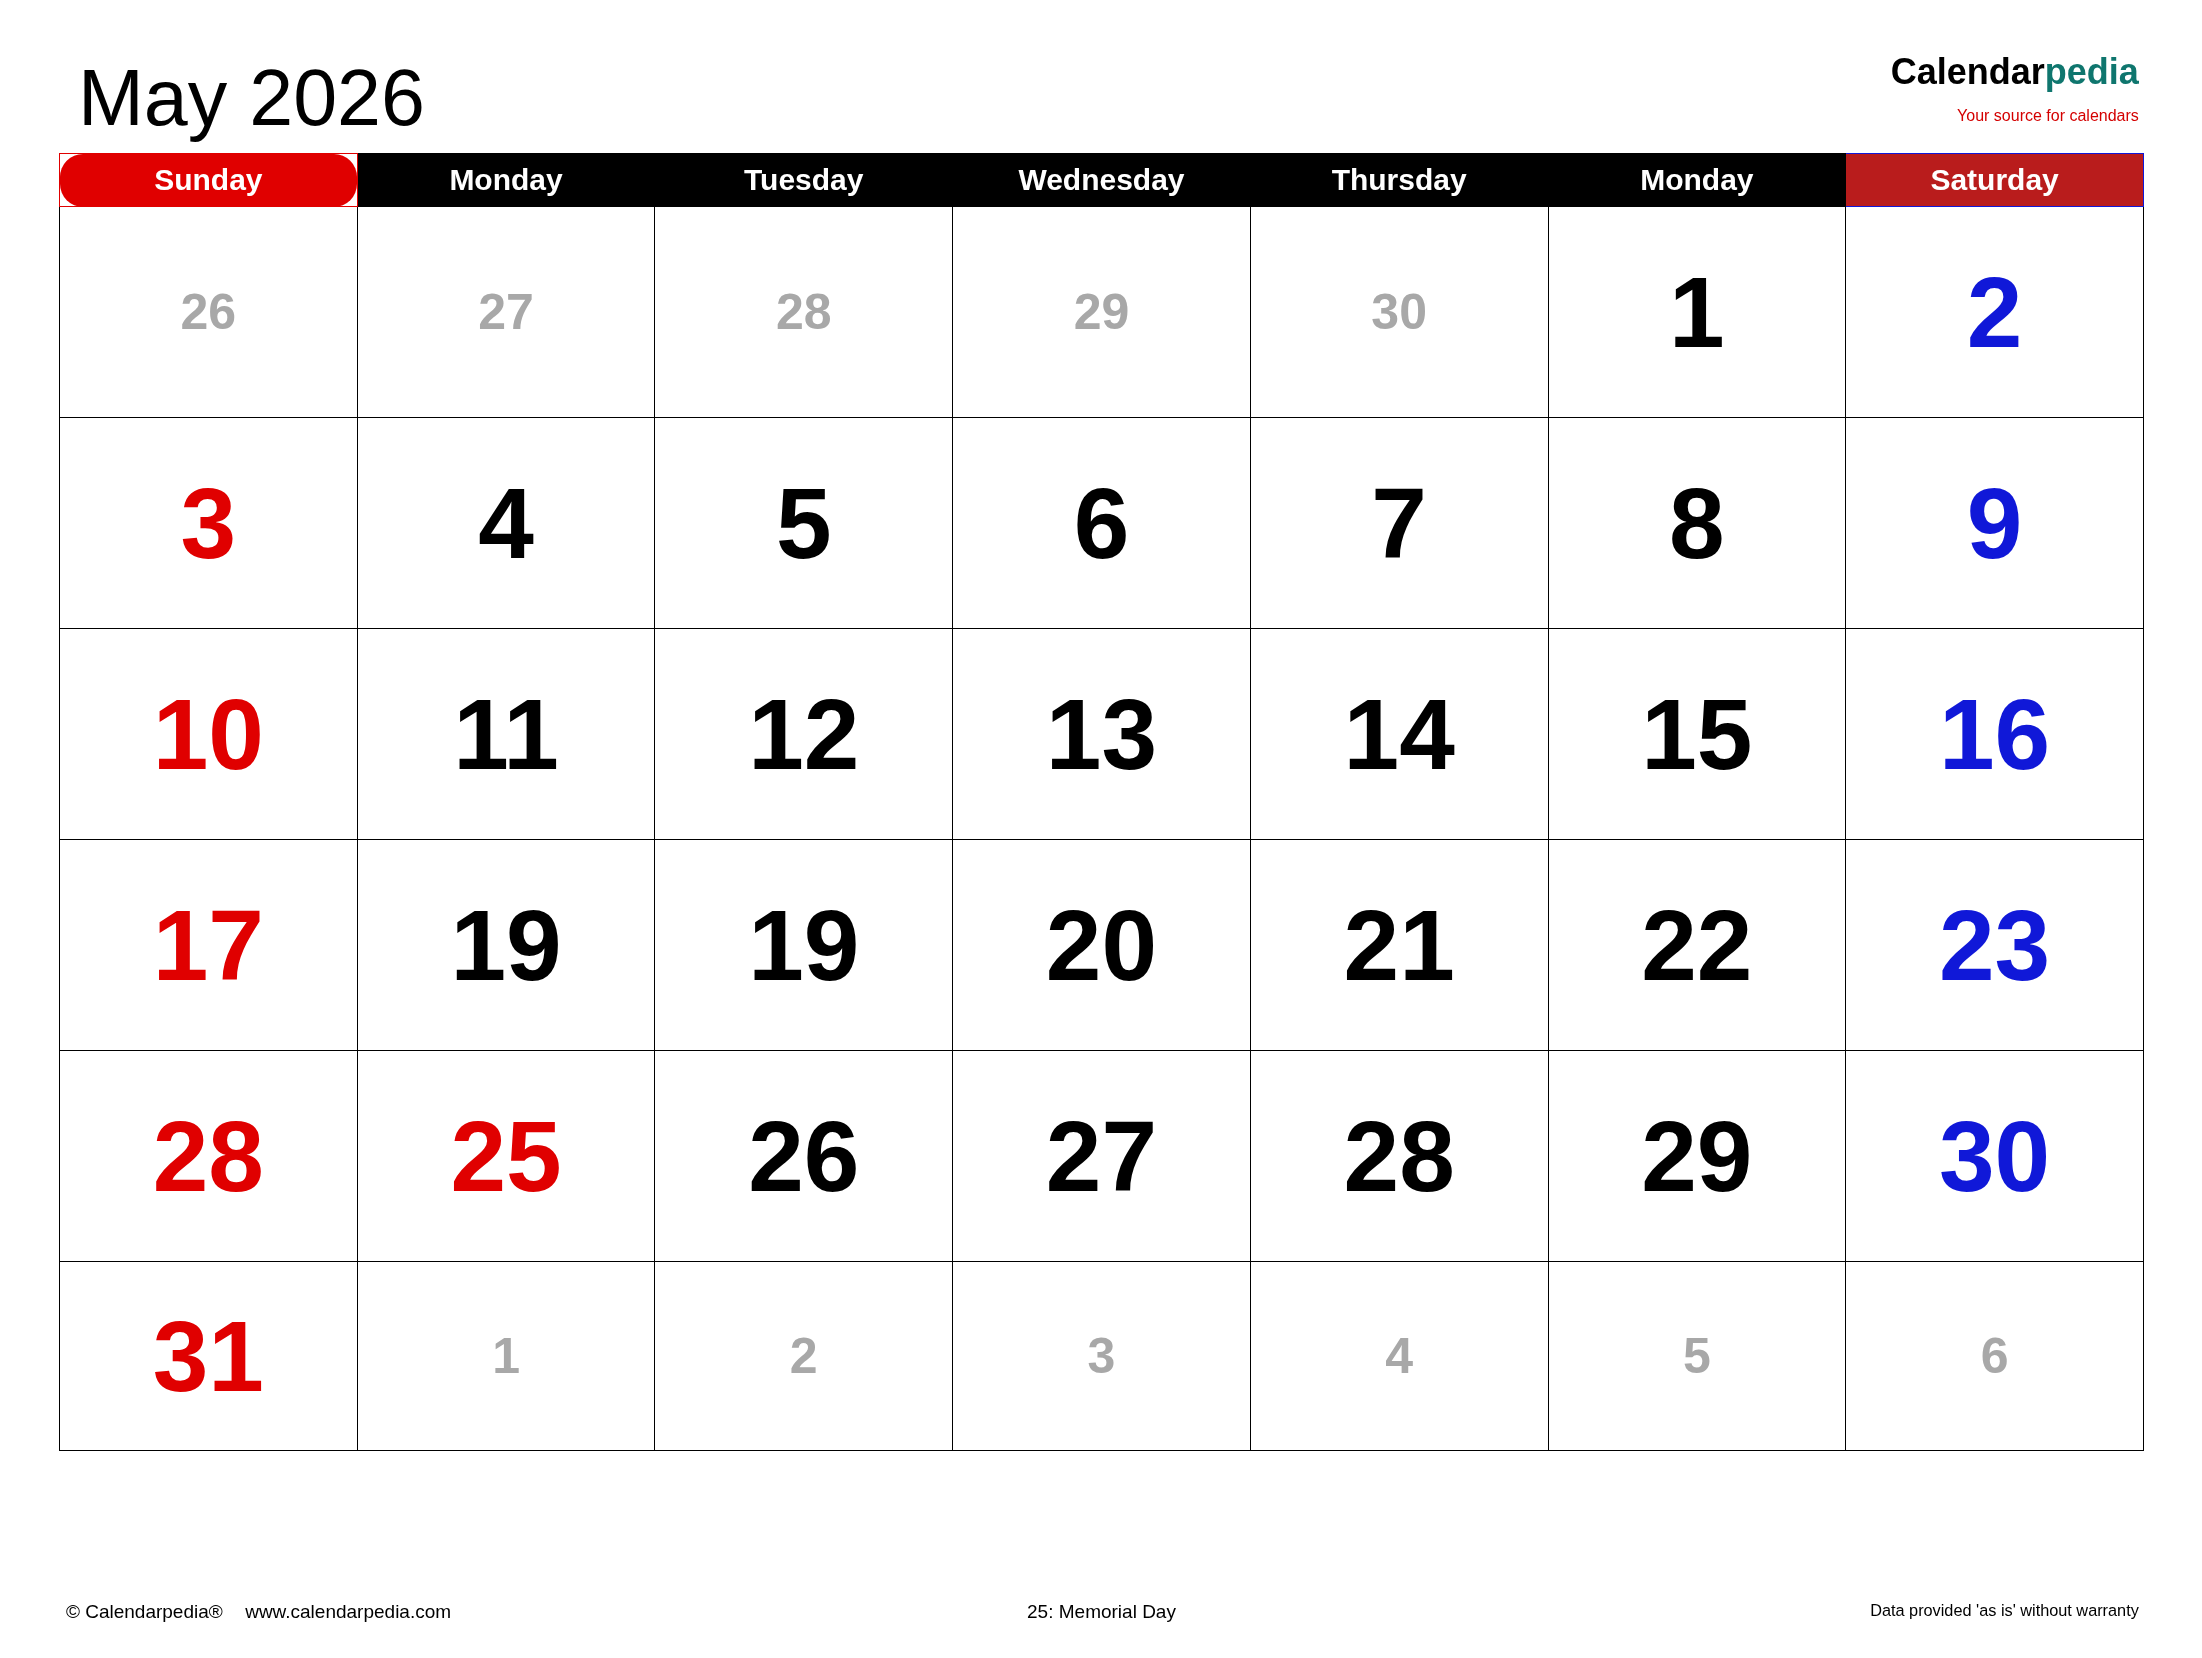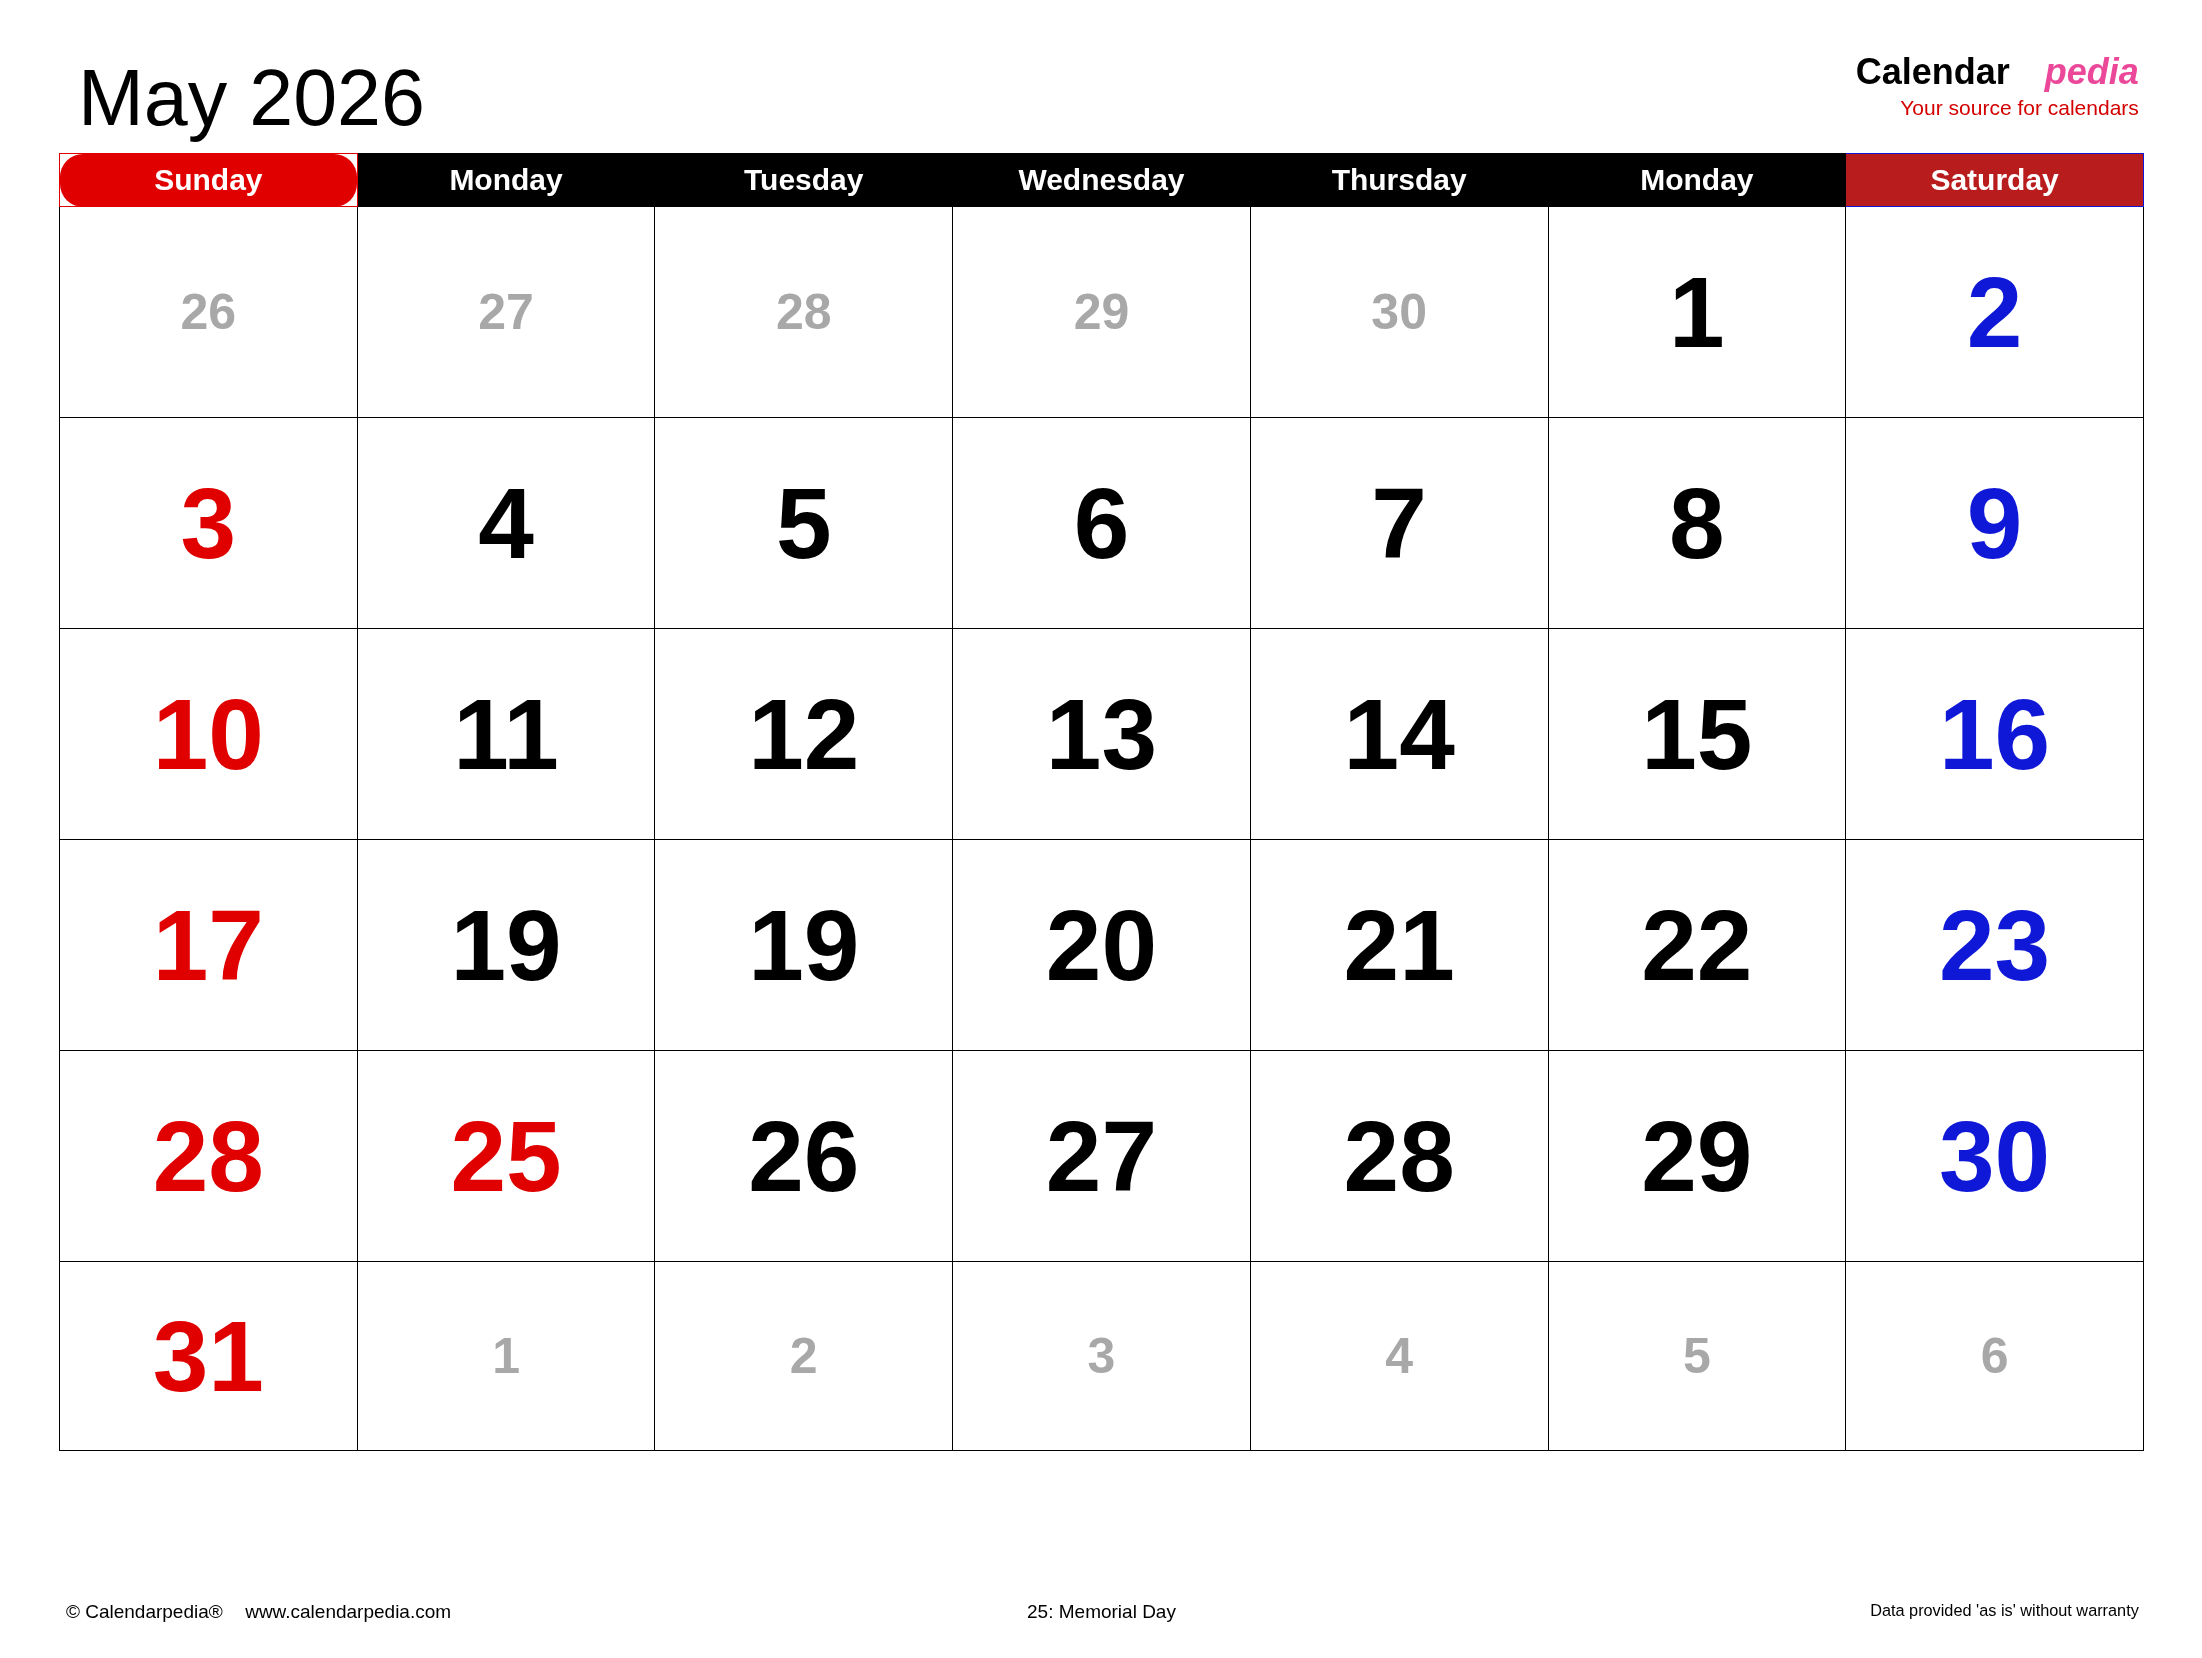--- a/index.html
+++ b/index.html
@@ -45,29 +45,27 @@
     text-align: right;
   }
   .brand-line1 {
     font-size: 36px;
     font-weight: bold;
     color: #000;
     line-height: 1.05;
     white-space: nowrap;
   }
   .brand-line1 .pedia {
-    color: #ec4899;
-    font-style: italic;
-    margin-left: 35px;
+    color: #0f766e;
   }
   .brand-line2 {
-    font-size: 21px;
+    font-size: 16px;
     color: #d40000;
     line-height: 1.2;
-    margin-top: 5px;
+    margin-top: 16px;
     white-space: nowrap;
   }
 
   
   table.cal {
     width: 100%;
     border-collapse: collapse;
     table-layout: fixed;
   }
   table.cal th {

